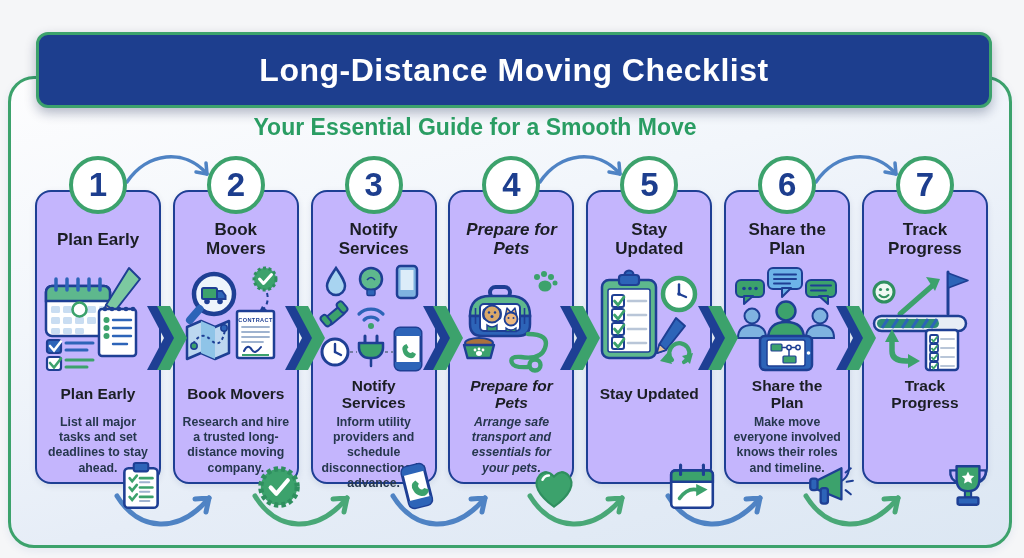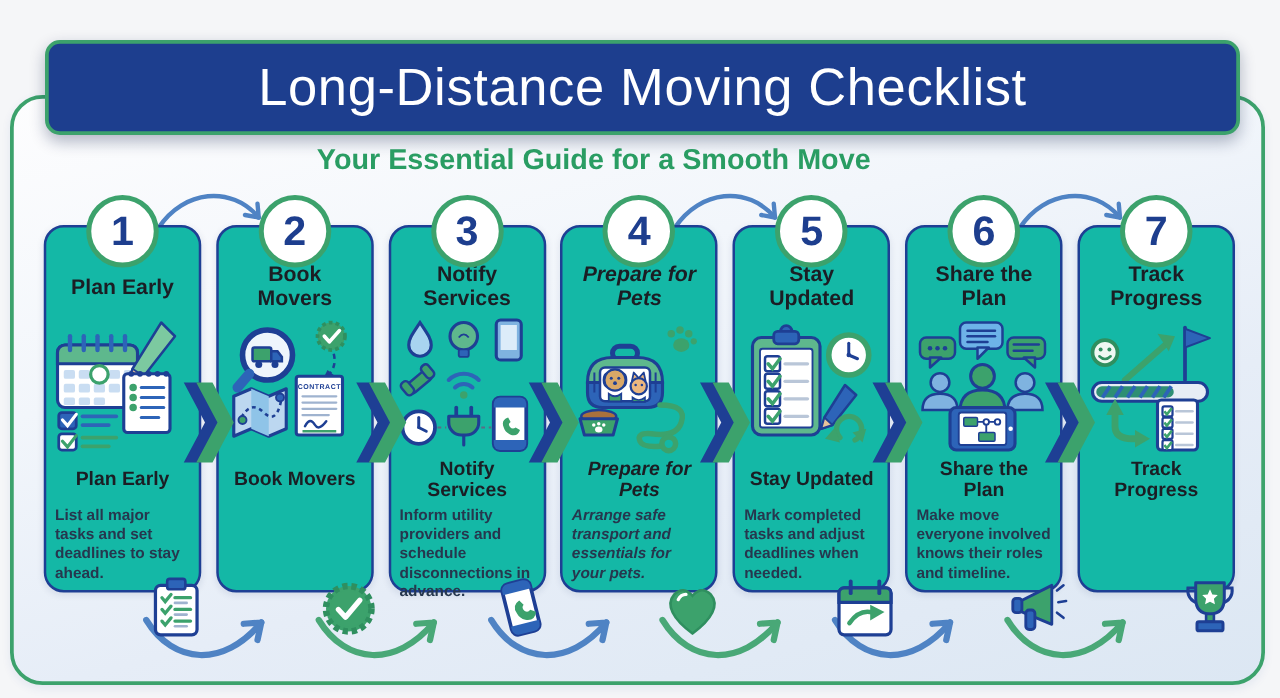--- a/index.html
+++ b/index.html
@@ -5,37 +5,37 @@
   html,body{margin:0;padding:0;background:#f5f6f8;font-family:"Liberation Sans",sans-serif;}
   #canvas{position:relative;width:1024px;height:558px;overflow:hidden;background:#f5f6f8;}
   #container{position:absolute;left:8px;top:76px;width:998px;height:466px;
     border:3px solid #3ca26c;border-radius:26px;
     background:linear-gradient(165deg,#fdfdfe 0%,#f2f6fb 35%,#e6edf7 65%,#dce7f3 100%);
     box-shadow:0 3px 8px rgba(30,63,148,.08);}
   #banner{position:absolute;left:36px;top:32px;width:950px;height:70px;
     background:#1d3e8e;border:3.5px solid #3ca26c;border-radius:12px;
     display:flex;align-items:center;justify-content:center;
     box-shadow:0 5px 12px rgba(10,25,70,.30);z-index:6;}
-  #banner h1{margin:0;color:#ffffff;font-size:42px;font-weight:normal;letter-spacing:.5px;}
+  #banner h1{margin:0;color:#ffffff;font-size:32px;font-weight:bold;letter-spacing:.5px;}
   #subtitle{position:absolute;left:0;top:114px;width:950px;text-align:center;
     color:#2a9d63;font-size:23px;font-weight:bold;z-index:6;}
-  .card{position:absolute;top:180px;width:126px;height:294px;background:#14b8a6;
+  .card{position:absolute;top:190px;width:126px;height:294px;background:#c4b5fd;
     border:2.6px solid #1e3f94;border-radius:16px;box-sizing:border-box;z-index:2;
     box-shadow:0 2px 6px rgba(20,40,90,.10);}
   .circle{position:absolute;top:156px;width:58px;height:58px;border-radius:50%;
     background:#ffffff;border:4px solid #3ca26c;box-sizing:border-box;z-index:4;
     display:flex;align-items:center;justify-content:center;
     color:#1d3e8e;font-size:33px;font-weight:bold;}
   .card-title{margin-top:26px;height:44px;display:flex;align-items:center;justify-content:center;
     text-align:center;font-size:17px;font-weight:bold;color:#1b1e24;line-height:1.1;padding:0 10px;}
   .card-illustration{width:112px;height:110px;margin:2px auto 0 auto;}
   .card-illustration svg{width:100%;height:100%;display:block;}
   .card-subtitle{height:40px;display:flex;align-items:center;justify-content:center;text-align:center;
     font-size:15.5px;font-weight:bold;color:#1b1e24;line-height:1.1;padding:0 10px;}
-  .card-desc{margin-top:1px;text-align:left;font-size:12.3px;line-height:1.24;font-weight:bold;
+  .card-desc{margin-top:1px;text-align:center;font-size:12.3px;line-height:1.24;font-weight:bold;
     color:#26374e;padding:0 7px;}
   .badge{position:absolute;top:461px;width:52px;height:52px;z-index:5;}
   .badge svg{width:100%;height:100%;display:block;}
   .chevron{position:absolute;top:302px;width:42px;height:72px;z-index:3;}
   .top-arc{position:absolute;top:146px;width:92px;height:42px;z-index:1;}
   .bottom-arc{position:absolute;top:486px;width:112px;height:52px;z-index:1;}
 </style>
 </head>
 <body>
 
@@ -158,20 +158,21 @@
               <line x1="61" y1="63" x2="88" y2="63"></line>
               <line x1="61" y1="68" x2="88" y2="68"></line>
               <line x1="61" y1="73" x2="88" y2="73"></line>
               <line x1="61" y1="78" x2="82" y2="78"></line>
             </g>
  <path d="M63 87 q4 -8 8 -1 q3 5 9 -3" fill="none" stroke="#1e3f94" stroke-width="2" stroke-linecap="round"></path>
  <line x1="61" y1="91" x2="88" y2="91" stroke="#3ca26c" stroke-width="2"></line>
 </svg>
         </div>
         <div class="card-subtitle">Book Movers</div>
+        <div class="card-desc">Research and hire a trusted long-distance moving company.</div>
       </div>
       <div class="circle" style="left: 206.83px;">
         <span>2</span>
       </div>
       <div class="badge" style="left: 252.83px;">
         <svg viewBox="0 0 50 50">
  <circle cx="25" cy="25" r="17.5" fill="#3ca26c" stroke="#2f8f5f" stroke-width="5" stroke-dasharray="4 3"></circle>
  <circle cx="25" cy="25" r="14" fill="#3ca26c"></circle>
  <path d="M17 25.5 l5.5 6 l11 -13" fill="none" stroke="#ffffff" stroke-width="4" stroke-linecap="round" stroke-linejoin="round"></path>
 </svg>
@@ -322,21 +323,20 @@
             </g>
  <circle cx="85" cy="30" r="1.8" fill="#1e3f94"></circle>
  <polygon points="82,54 91,62 72,86 63,89 65.5,80" fill="#2d64b8" stroke="#1e3f94" stroke-width="2" stroke-linejoin="round"></polygon>
  <polygon points="65.5,80 72,86 63,89" fill="#e8c29a" stroke="#1e3f94" stroke-width="1.5" stroke-linejoin="round"></polygon>
  <path d="M78 96 a10 10 0 1 1 12 2" fill="none" stroke="#3ca26c" stroke-width="4.2" stroke-linecap="round"></path>
  <polygon points="74,88 78,100 66,97" fill="#3ca26c"></polygon>
  <polygon points="96,100 88,92 99,89" fill="#3ca26c"></polygon>
 </svg>
         </div>
         <div class="card-subtitle">Stay Updated</div>
-        <div class="card-desc">Mark completed tasks and adjust deadlines when needed.</div>
       </div>
       <div class="circle" style="left: 620.32px;">
         <span>5</span>
       </div>
       <div class="badge" style="left: 666.32px;">
         <svg viewBox="0 0 50 50">
  <rect x="5" y="9" width="40" height="36" rx="4" fill="#ffffff" stroke="#1e3f94" stroke-width="2.5"></rect>
  <path d="M5 20 v-7 a4 4 0 0 1 4 -4 h32 a4 4 0 0 1 4 4 v7 z" fill="#3ca26c" stroke="#1e3f94" stroke-width="2.5"></path>
  <g stroke="#1e3f94" stroke-width="3" stroke-linecap="round">
             <line x1="14" y1="4" x2="14" y2="13"></line>

